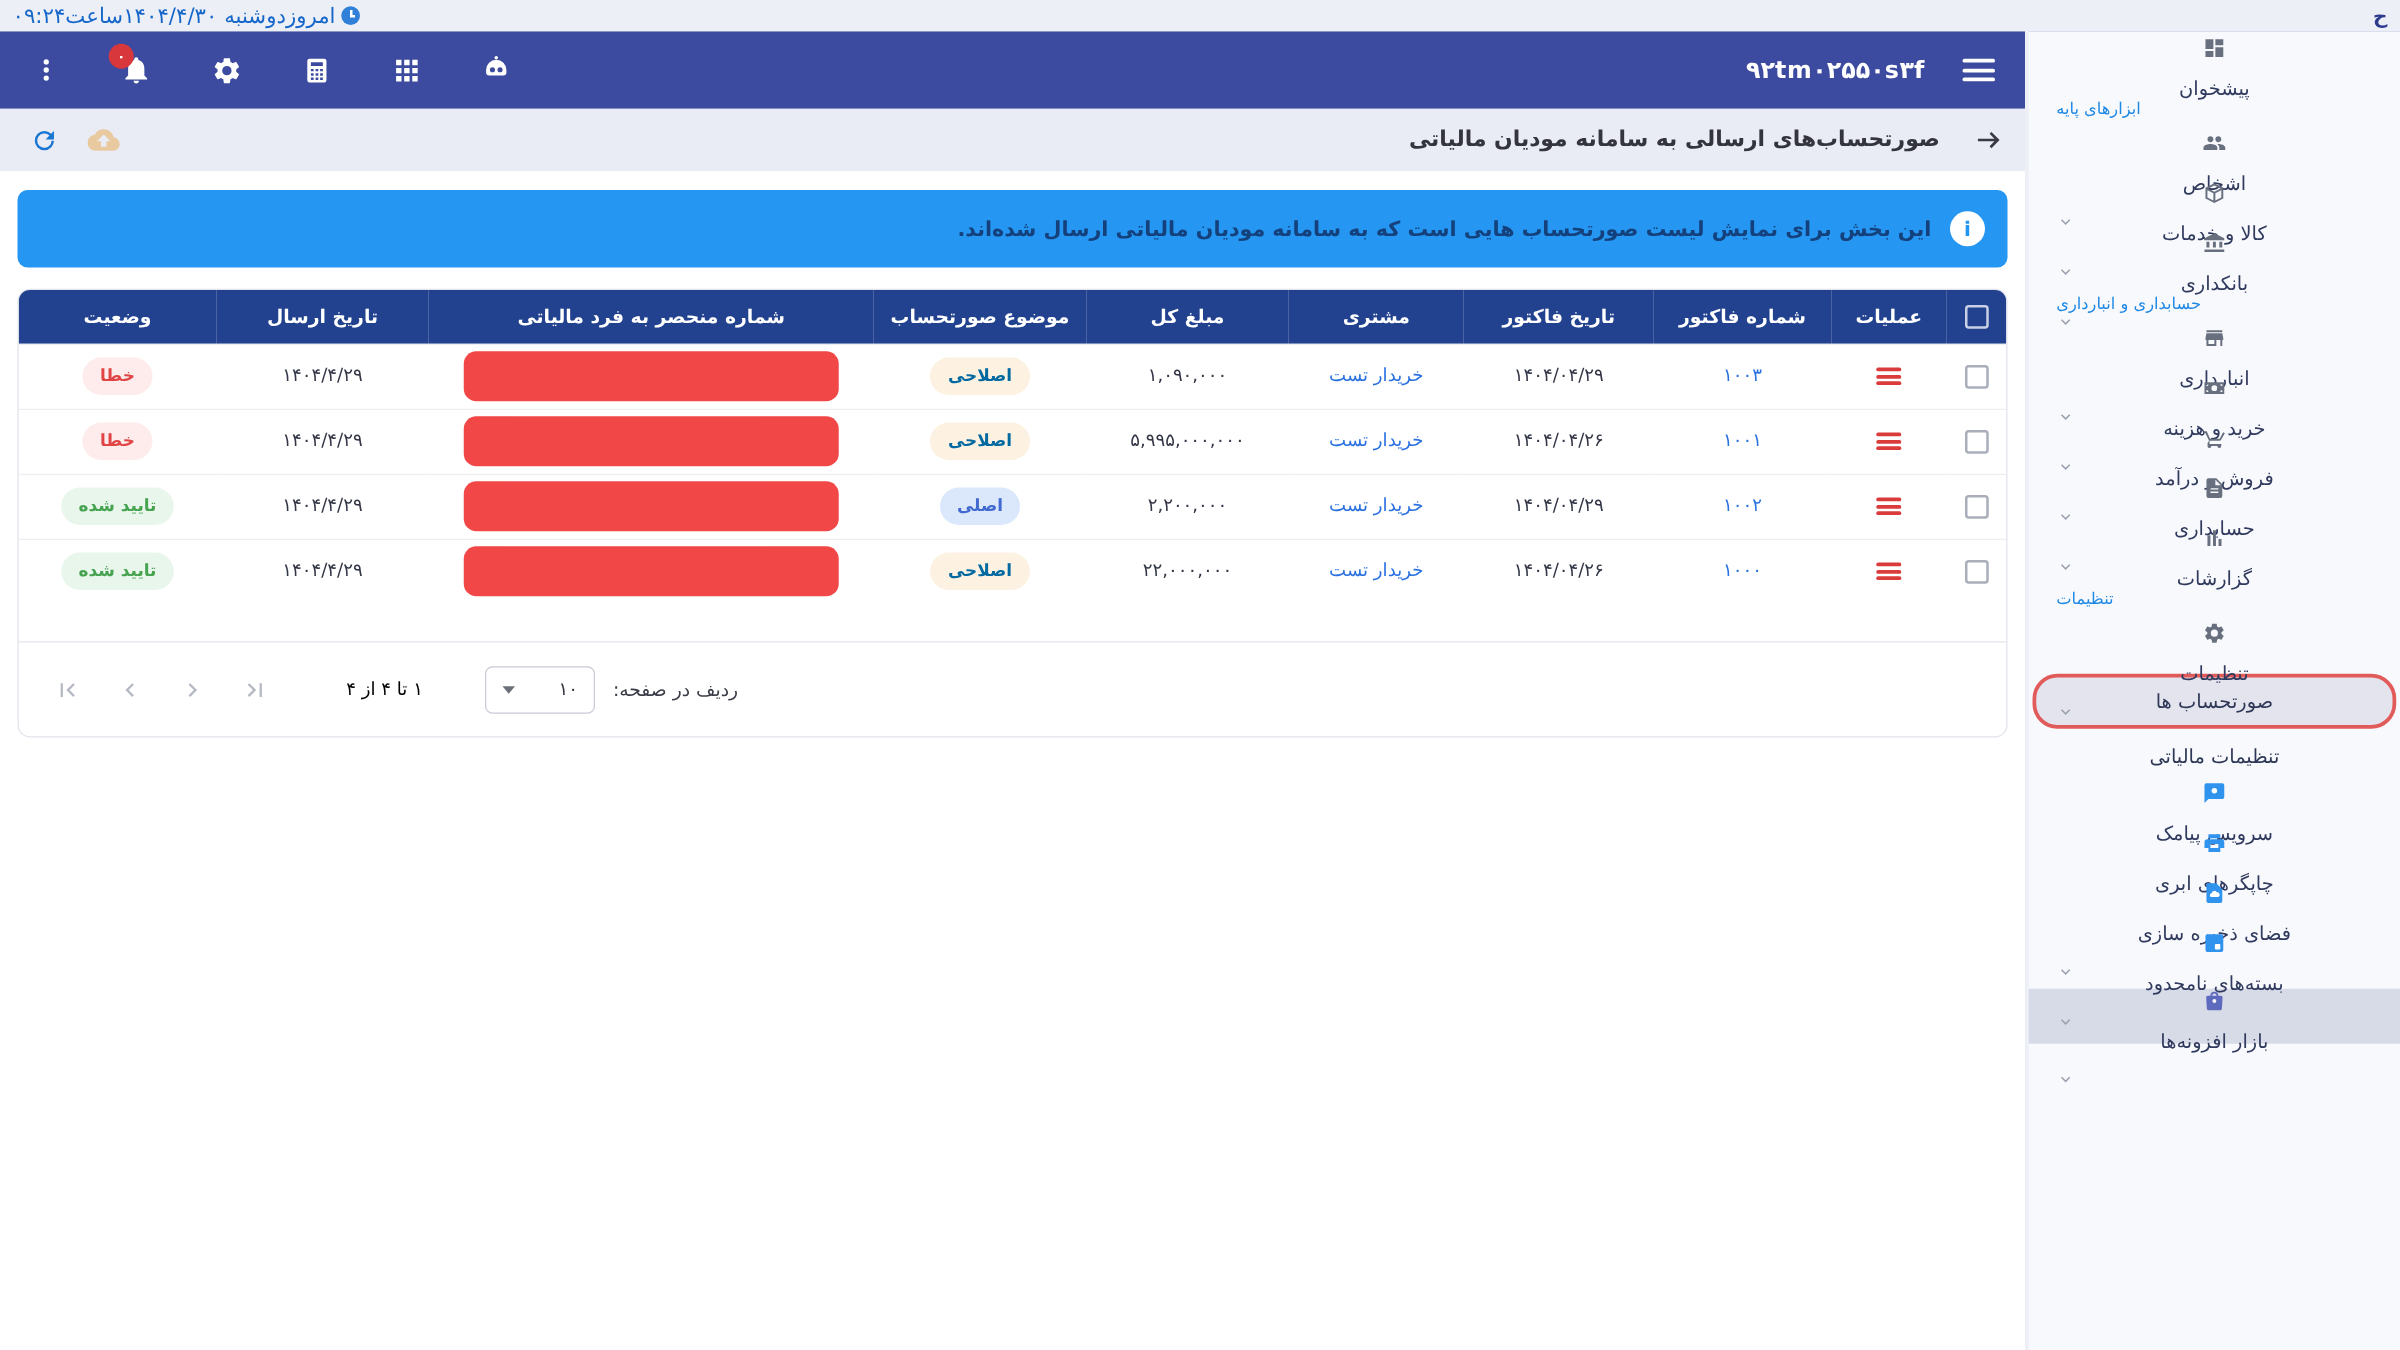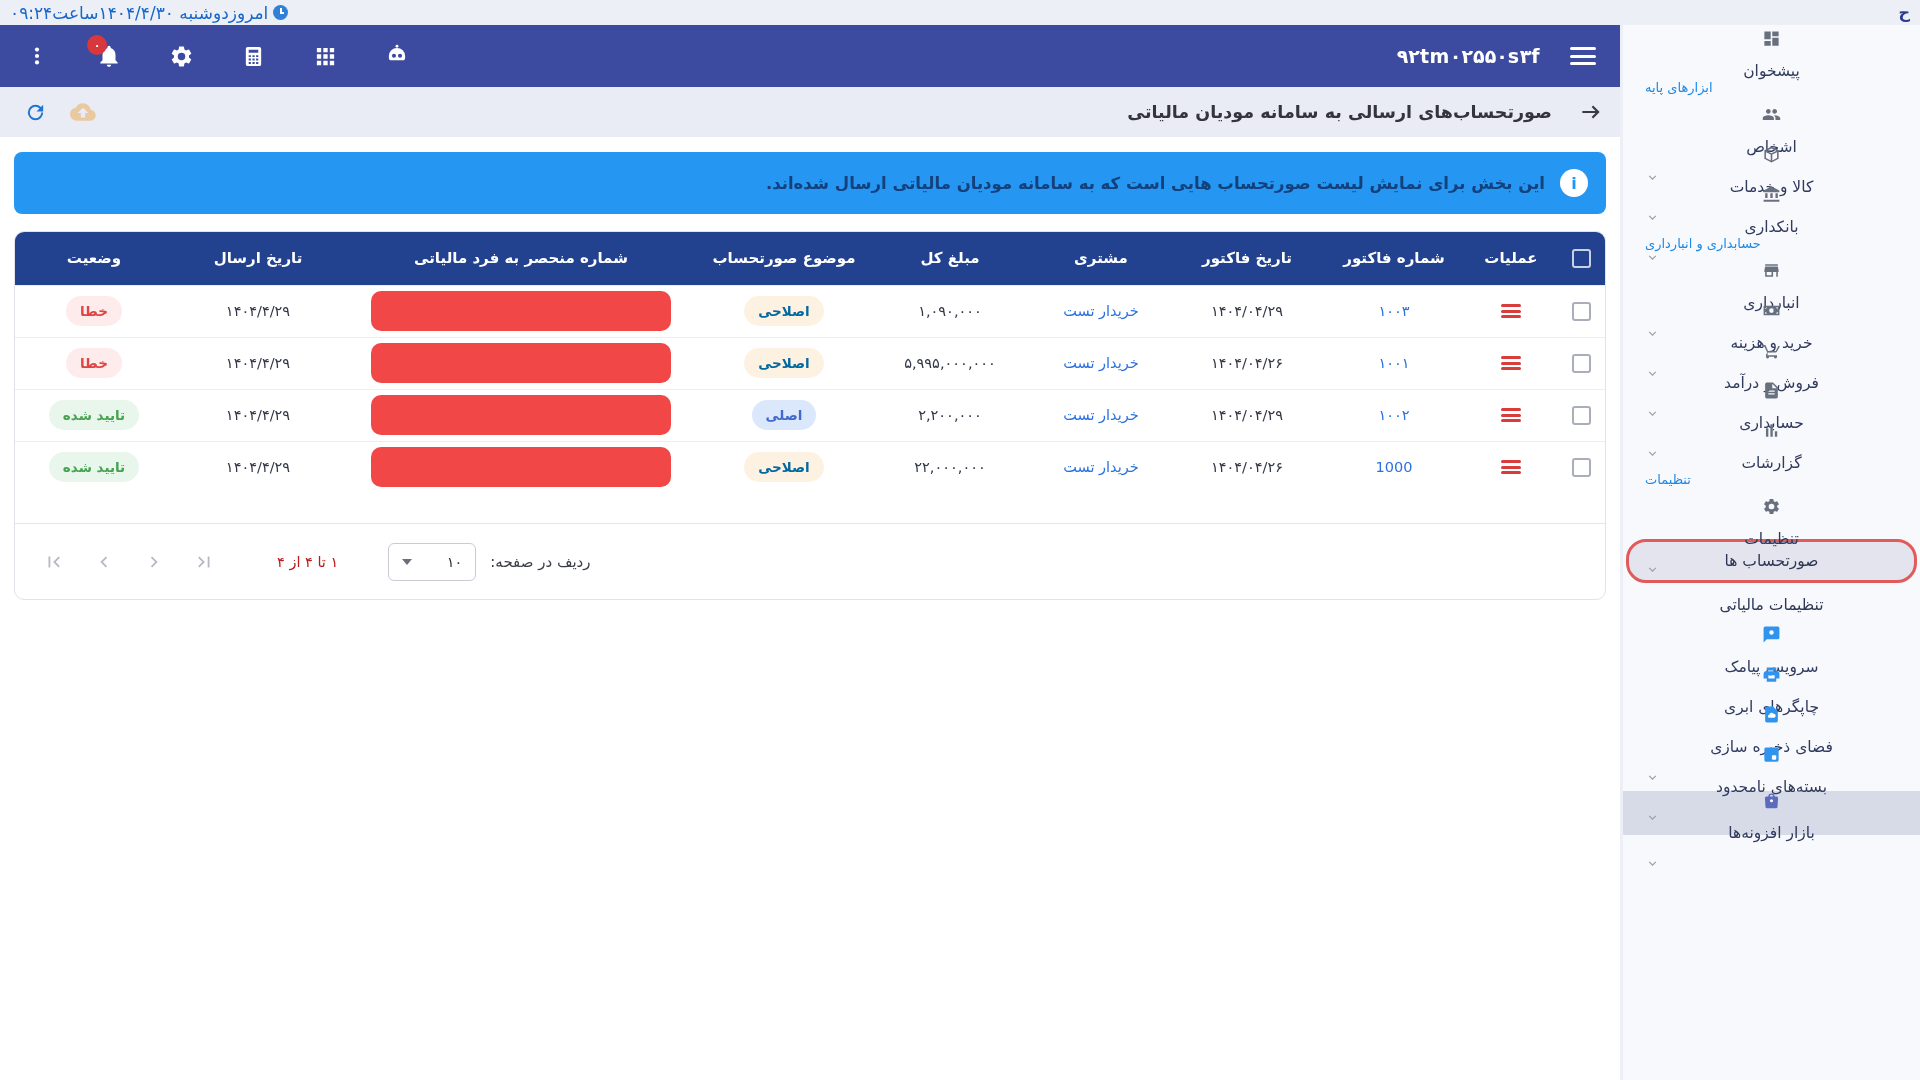--- a/index.html
+++ b/index.html
@@ -50,42 +50,42 @@
   .banner { height:62px; border-radius:8px; background:#2596f2; direction:rtl; display:flex;
     align-items:center; gap:15px; padding:0 18px; }
   .info-ic { width:28px; height:28px; border-radius:50%; background:#fff; color:#2196f3;
     font-weight:bold; font-size:16px; display:flex; align-items:center; justify-content:center;
     flex:0 0 28px; font-style:normal; }
   .banner-text { color:#14407c; font-size:16.5px; font-weight:bold; }
 
   .card { margin-top:17px; border:1px solid #e2e3ea; border-radius:10px; overflow:hidden; background:#fff; }
   table { width:100%; border-collapse:collapse; direction:rtl; table-layout:fixed; }
   thead tr { background:#22428f; }
-  th { height:53px; color:#fff; font-size:15px; font-weight:bold; text-align:center; }
+  th { height:43px; color:#fff; font-size:15px; font-weight:bold; text-align:center; }
   td { height:52px; border-top:1px solid #ededf2; text-align:center; font-size:14.5px; color:#333646; }
   .cb { width:19px; height:19px; border:2px solid #a9aeba; border-radius:3px; margin:0 auto; cursor:pointer; }
   .cb-head { border-color:#c9d0e6; }
   .ops-icon { width:20px; height:14px; margin:0 auto; display:flex; flex-direction:column;
     justify-content:space-between; cursor:pointer; }
   .ops-icon i { display:block; height:3px; border-radius:2px; background:#da3b3b; }
   .link { color:#2a71e0; cursor:pointer; }
   .pill { display:inline-block; padding:7px 14px; border-radius:17px; font-size:13.5px; font-weight:bold; }
   .pill.error   { background:#fdeceb; color:#e04444; }
   .pill.success { background:#e9f6ec; color:#46a350; }
   .pill.warning { background:#fdf2e1; color:#0369a1; }
   .pill.info    { background:#dbe8fb; color:#4169cf; }
   .redacted { width:300px; height:40px; border-radius:10px; background:#f14747; margin:0 auto; }
   .card-gap { height:30px; }
 
   .pagination { border-top:1px solid #e4e5ec; height:76px; display:flex; align-items:center;
     padding-left:28px; }
   .pg-nav { display:flex; align-items:center; gap:28px; }
   .pg-nav .pgbtn { width:22px; height:22px; cursor:default; }
   .pg-nav svg { fill:#b5b9c3; }
-  .pg-range { margin-left:62px; font-size:14.5px; color:#b91c1c; direction:rtl; }
+  .pg-range { margin-left:62px; font-size:14.5px; color:#000000; direction:rtl; }
   .pg-select { margin-left:50px; width:88px; height:38px; border:1px solid #c9ccd6; border-radius:6px;
     display:flex; align-items:center; justify-content:space-between; padding:0 13px; cursor:pointer; }
   .caret { width:0; height:0; border-left:5px solid transparent; border-right:5px solid transparent;
     border-top:6px solid #6c6f78; }
   .pg-val { font-size:14.5px; color:#33363f; }
   .pg-label { margin-left:14px; font-size:15px; color:#3a3d47; direction:rtl; }
 
   
   .sidebar { position:absolute; left:1620px; top:25px; width:300px; height:1055px; background:#f8f9fc;
     border-left:3px solid #edeff7; }
@@ -293,21 +293,21 @@
             <td>
               <div class="cb"></div>
             </td>
             <td>
               <div class="ops-icon">
                 <i></i>
                 <i></i>
                 <i></i>
               </div>
             </td>
-            <td><span class="link">1000</span></td>
+            <td><span class="link">۱۰۰۰</span></td>
             <td><span>۱۴۰۴/۰۴/۲۶</span></td>
             <td><span class="link">خریدار تست</span></td>
             <td><span>۲۲,۰۰۰,۰۰۰</span></td>
             <td><span class="pill warning">اصلاحی</span></td>
             <td>
               <div class="redacted"></div>
             </td>
             <td><span>۱۴۰۴/۴/۲۹</span></td>
             <td><span class="pill success">تایید شده</span></td>
           </tr>

